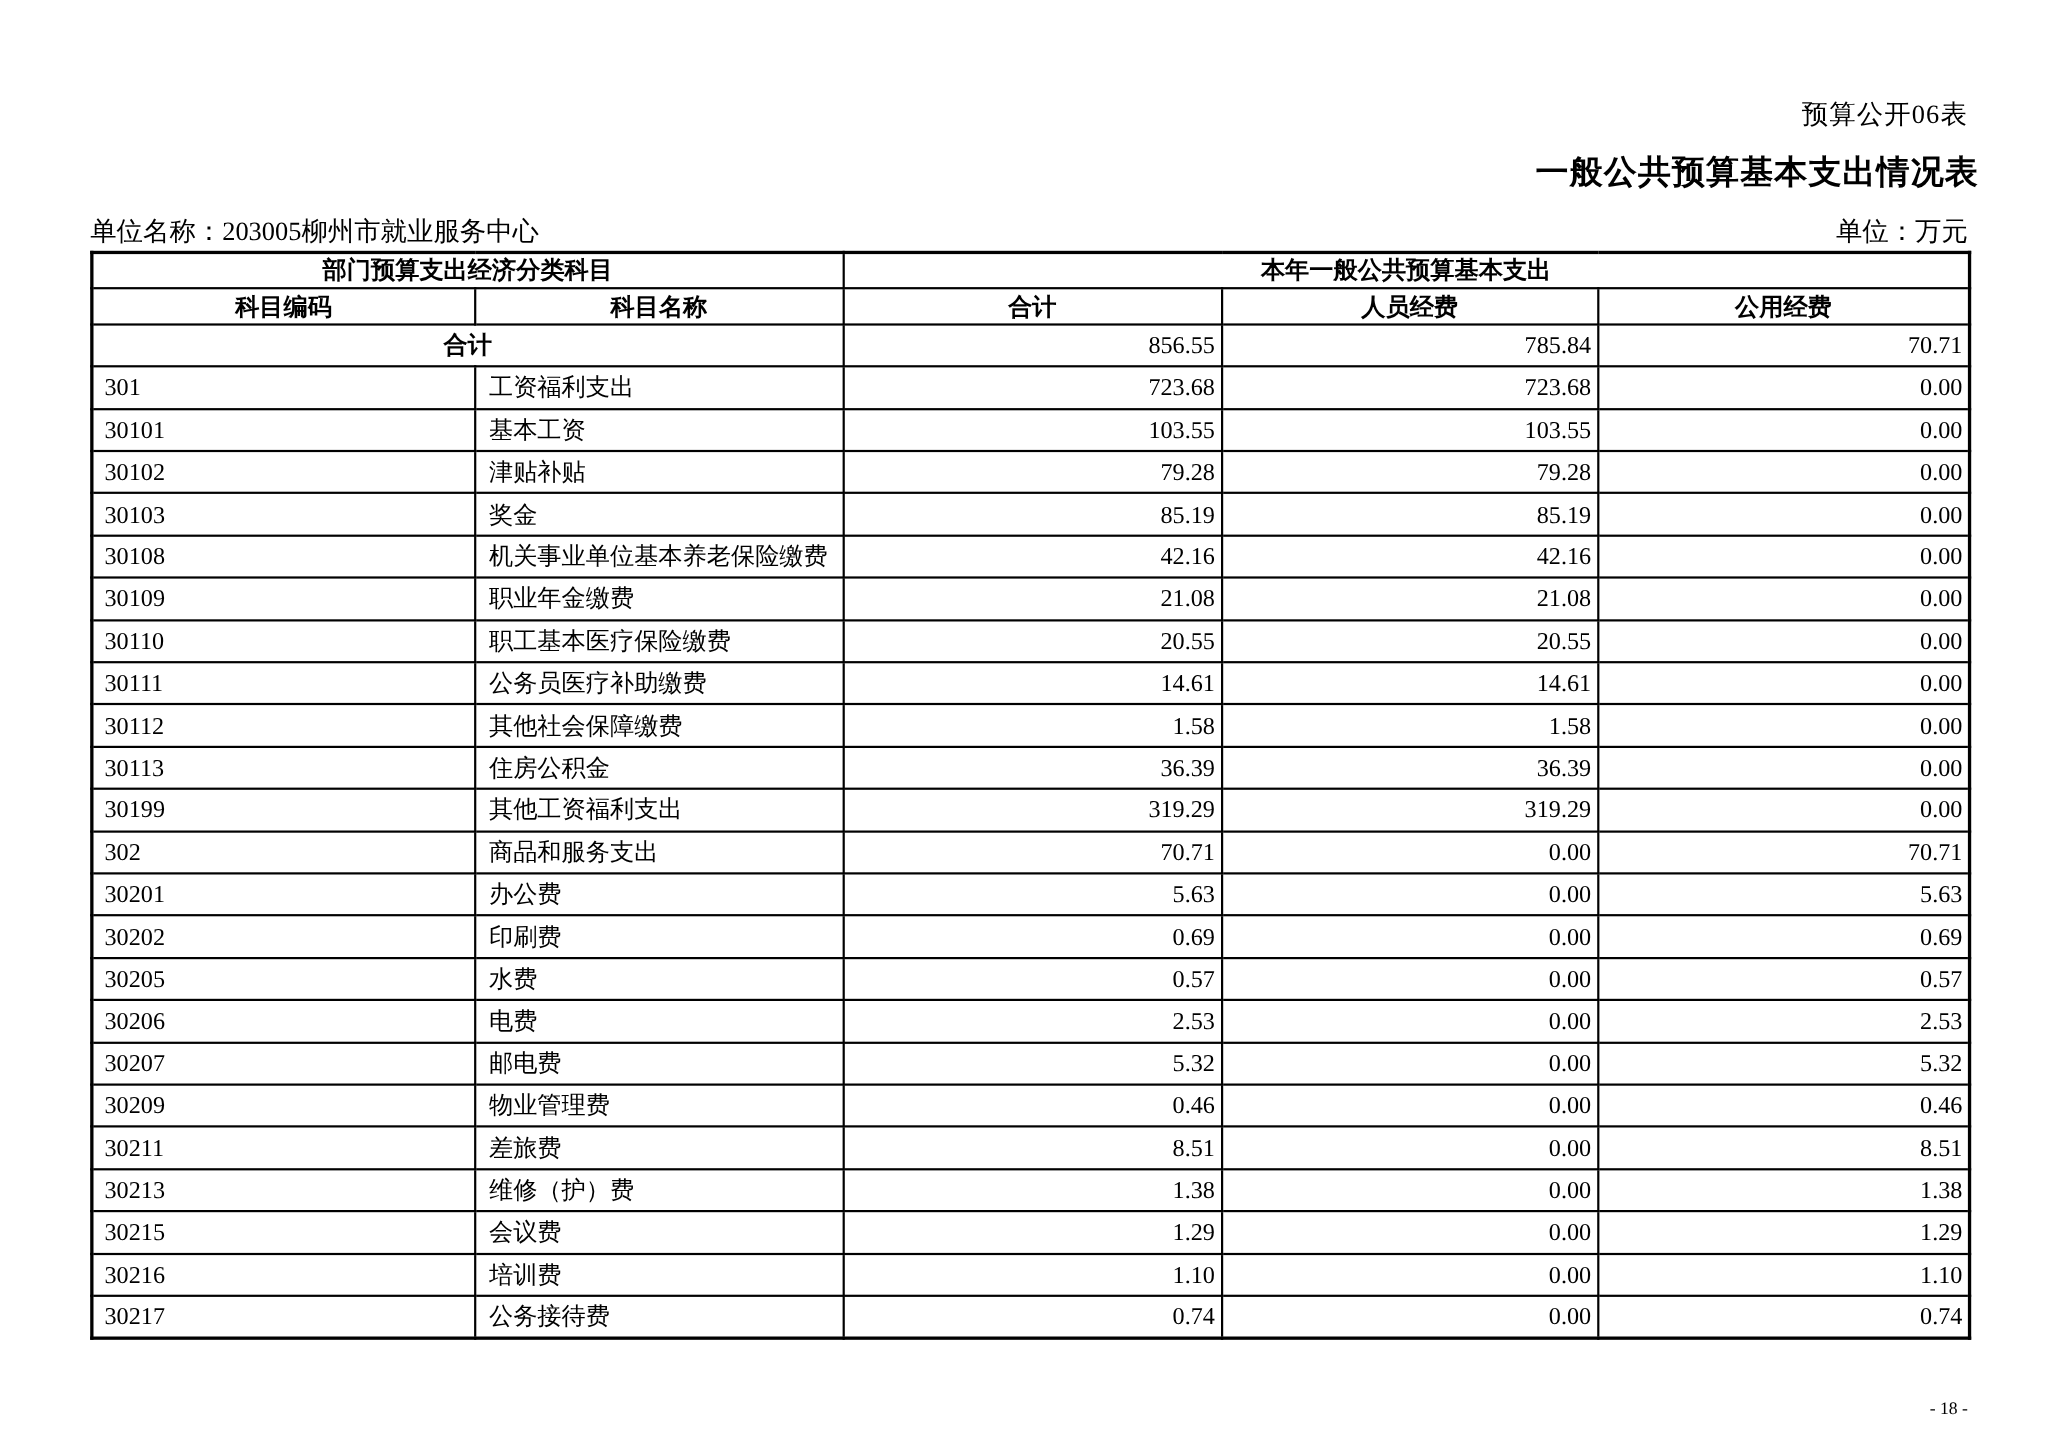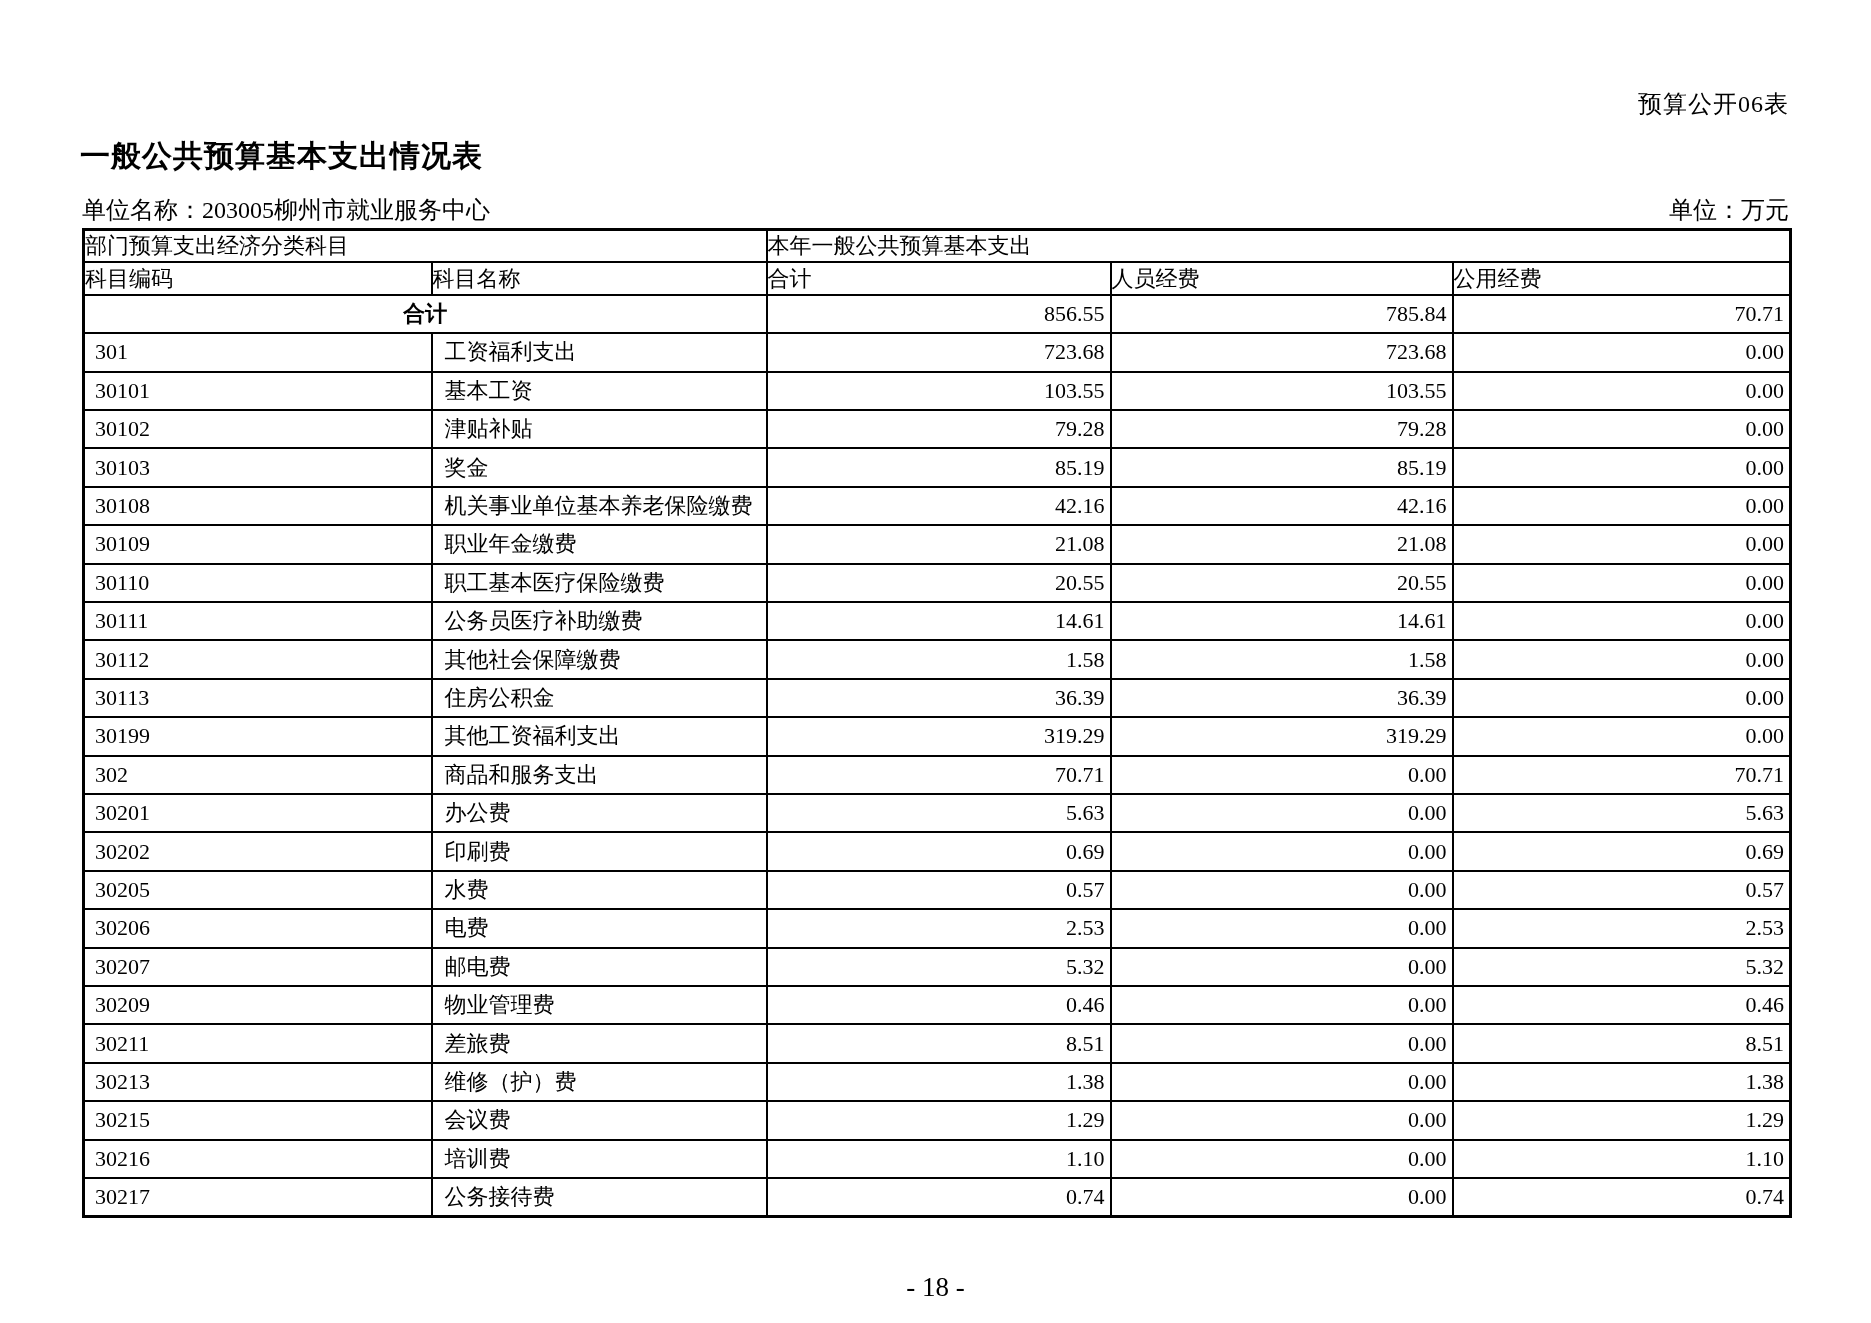--- a/index.html
+++ b/index.html
@@ -7,22 +7,22 @@
     width: 1871px; height: 1323px;
     background: #ffffff; color: #000000;
     font-family: "Liberation Serif", serif;
     overflow: hidden; position: relative;
   }
   .doc-label {
     position: absolute; top: 88px; left: 82px; width: 1707px;
     text-align: right; font-size: 24px; letter-spacing: 1px; font-family: Liberation Serif, serif;
   }
   .page-title {
-    position: absolute; top: 136px; left: 80px; width: 1707px;
-    text-align: left; font-size: 30px; font-weight: bold; letter-spacing: 1px;
+    position: absolute; top: 136px; left: 92px; width: 1707px;
+    text-align: right; font-size: 30px; font-weight: bold; letter-spacing: 1px;
   }
   .meta-row {
     position: absolute; top: 194px; left: 82px; width: 1707px;
     display: flex; justify-content: space-between; align-items: flex-end;
     font-size: 24px;
     gap: 24px;
   }
   table.budget {
     position: absolute; top: 228px; left: 82px;
     width: 1707px; height: 990px;
@@ -33,29 +33,29 @@
   table.budget col.c-name      { width: 335px; }
   table.budget col.c-total     { width: 344px; }
   table.budget col.c-personnel { width: 342px; }
   table.budget col.c-public    { width: 338px; }
   table.budget th, table.budget td {
     border: 2px solid #000;
     vertical-align: middle;
     overflow: hidden; white-space: nowrap;
   }
   table.budget { border: 3px solid #000; }
-  table.budget th { font-weight: normal; text-align: left; height: 30px; }
+  table.budget th { font-weight: bold; text-align: center; height: 30px; }
   table.budget td { height: 38px; }
   td.cell-code  { text-align: left; padding-left: 10px; }
   td.cell-name  { text-align: left; padding-left: 12px; }
   td.num        { text-align: right; padding-right: 5px; }
   td.total-label { text-align: center; font-weight: bold; }
   .page-number {
     position: absolute; top: 1272px; left: 82px; width: 1707px;
-    text-align: center; font-size: 27px;
+    text-align: right; font-size: 16px;
   }
 </style>
 </head>
 <body>
 
 <div class="doc-label">预算公开06表</div>
 <div class="page-title">一般公共预算基本支出情况表</div>
 <div class="meta-row">
   <span>单位名称：203005柳州市就业服务中心</span>
   <span>单位：万元</span>

